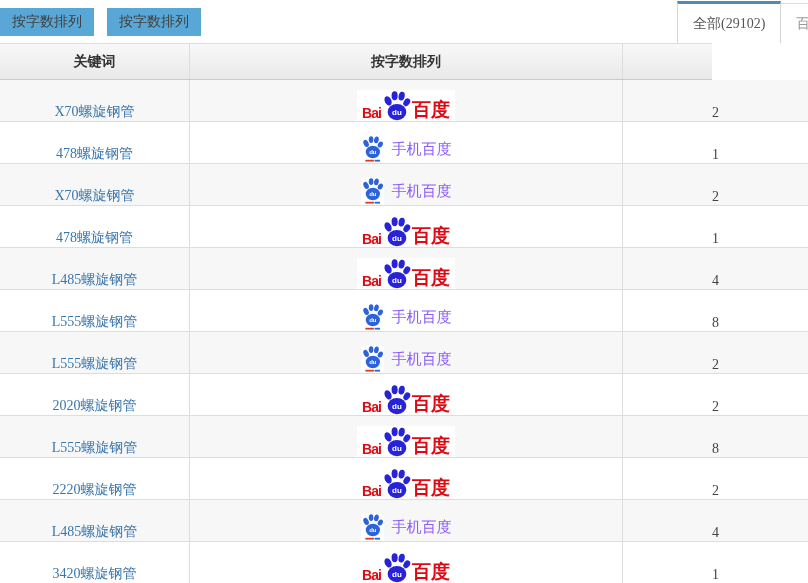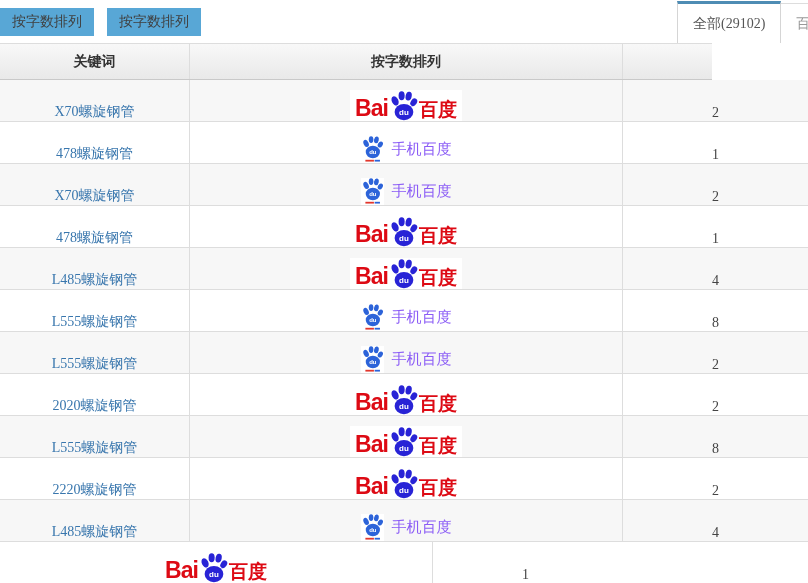--- a/index.html
+++ b/index.html
@@ -56,21 +56,21 @@
   
   .tbody{position:absolute;top:80px;left:0;width:808px;}
   .trow{height:42px;border-bottom:1px solid #ddd;display:flex;background:#fff;}
   .trow.odd{background:#f7f7f7;}
   .cell{display:flex;align-items:flex-end;justify-content:center;}
   .kw{color:var(--link-blue);font-size:14px;text-decoration:none;cursor:pointer;}
   .rank{color:#444;font-size:14px;}
 
   
   .logo-baidu{display:inline-flex;align-items:flex-end;background:#fff;padding:1px 5px;line-height:1;}
-  .logo-baidu .bai{color:var(--baidu-red);font-weight:bold;font-size:23px;letter-spacing:-1px;font-family:"Liberation Sans","DejaVu Sans",sans-serif;}
+  .logo-baidu .bai{color:var(--baidu-red);font-weight:bold;font-size:14px;letter-spacing:-1px;font-family:"Liberation Sans","DejaVu Sans",sans-serif;}
   .logo-baidu svg{width:29px;height:30px;margin:0 1px -1px 1px;}
   .logo-baidu .cn{color:var(--baidu-red);font-weight:bold;font-size:19px;margin-bottom:1px;}
 
   
   .mobile-baidu{display:inline-flex;align-items:center;gap:8px;}
   .mobile-baidu svg{width:23px;height:27px;background:#fff;}
   .mobile-baidu .mlabel{color:#8b5cf6;font-size:15px;}
 </style>
 </head>
 <body>
@@ -378,20 +378,23 @@
         </svg>
         <span class="mlabel">手机百度</span>
       </span>
 
     </div>
     <div class="cell c3">
       <span class="rank">4</span>
     </div>
   </div>
       <div class="trow">
+    <div class="cell c1">
+      <a class="kw">3420螺旋钢管</a>
+    </div>
     <div class="cell c2">
 
       <span class="logo-baidu">
         <span class="bai">Bai</span>
         <svg viewBox="0 0 62 64">
           <g fill="var(--paw-blue)">
             <ellipse cx="13" cy="21" rx="7" ry="10.5" transform="rotate(-25 13 21)"></ellipse>
             <ellipse cx="27" cy="10" rx="6.5" ry="9.5"></ellipse>
             <ellipse cx="42" cy="11" rx="6.5" ry="9.5" transform="rotate(12 42 11)"></ellipse>
             <ellipse cx="53" cy="24" rx="6.5" ry="9" transform="rotate(32 53 24)"></ellipse>

